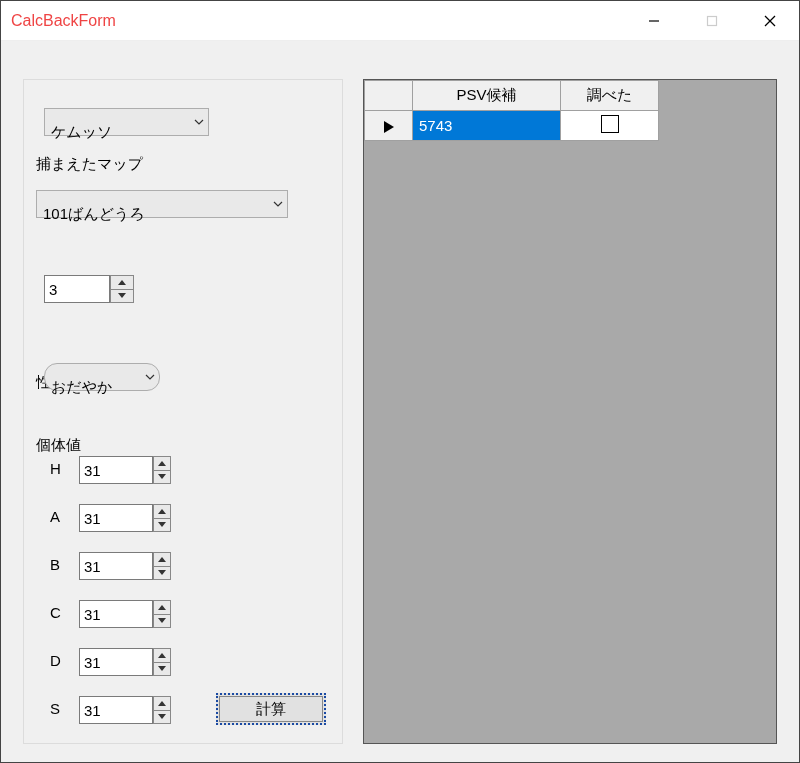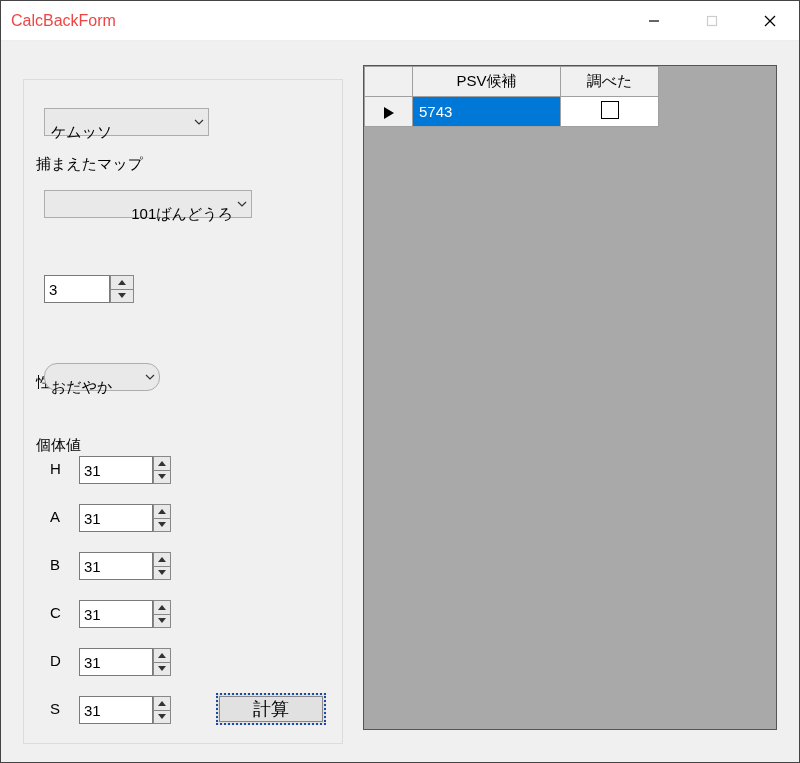--- a/index.html
+++ b/index.html
@@ -115,30 +115,30 @@
   
   .calc-btn {
     position: absolute;
     width: 110px;
     height: 32px;
     border: 2px dotted #1a4aa3;
     background: #e1e1e1;
     display: flex;
     align-items: center;
     justify-content: center;
-    font-size: 18px;
+    font-size: 15px;
     outline: 1px solid #888;
     outline-offset: -4px;
   }
 
   
   .grid-panel {
     position: absolute;
     left: 362px;
-    top: 24px;
+    top: 38px;
     width: 414px;
     height: 665px;
     background: #a9a9a9;
     border: 1px solid #555;
   }
   .grid-table {
     border-collapse: collapse;
     table-layout: fixed;
   }
   .grid-table th {
@@ -208,21 +208,21 @@
     <div class="combo" style="left:20px; top:28px; width:165px;">
       <span class="combo-text">ケムッソ</span>
       <span class="combo-arrow">
         <svg width="10" height="6" viewBox="0 0 10 6">
             <polyline points="1,1 5,5 9,1" fill="none" stroke="#333" stroke-width="1.2"></polyline>
           </svg>
       </span>
     </div>
 
     <span class="lbl" style="left:12px; top:75px;">捕まえたマップ</span>
-    <div class="combo" style="left:20px; top:110px; width:208px;text-align:right;">
+    <div class="combo" style="left:12px; top:110px; width:252px;">
       <span class="combo-text">101ばんどうろ</span>
       <span class="combo-arrow">
         <svg width="10" height="6" viewBox="0 0 10 6">
             <polyline points="1,1 5,5 9,1" fill="none" stroke="#333" stroke-width="1.2"></polyline>
           </svg>
       </span>
     </div>
 
     <div class="spinner" style="left:20px; top:195px; width:90px;">
       <input class="spin-input" style="width: 66px;" value="3">

